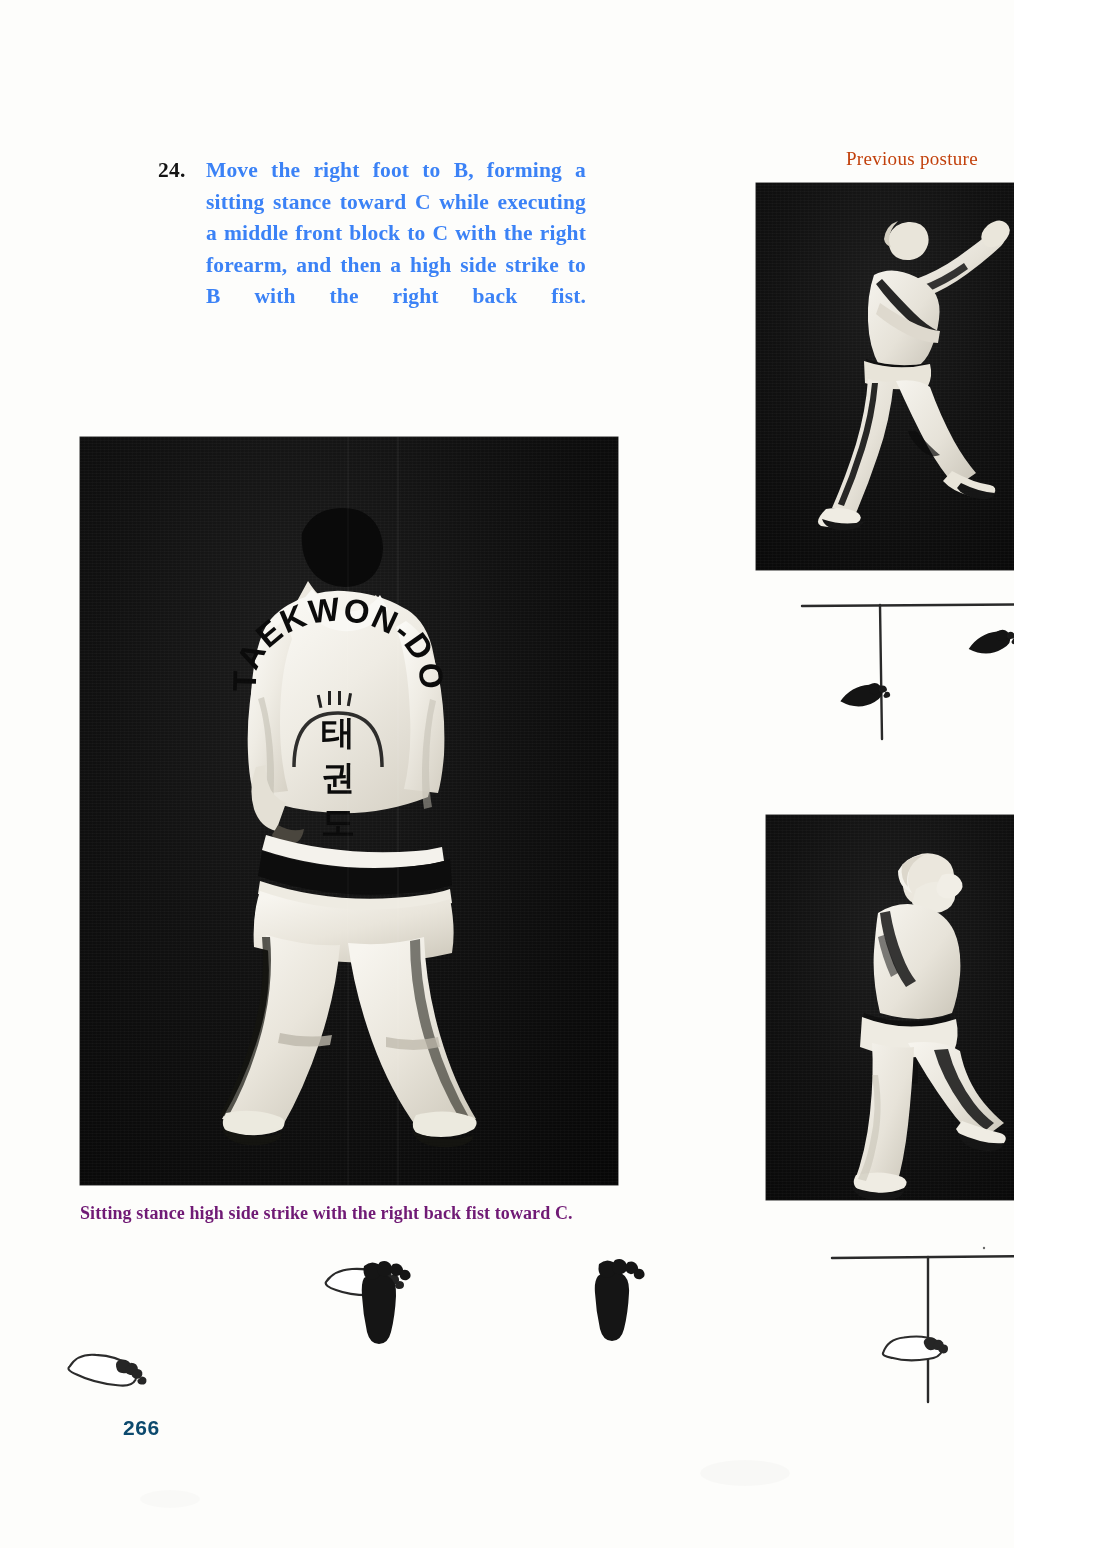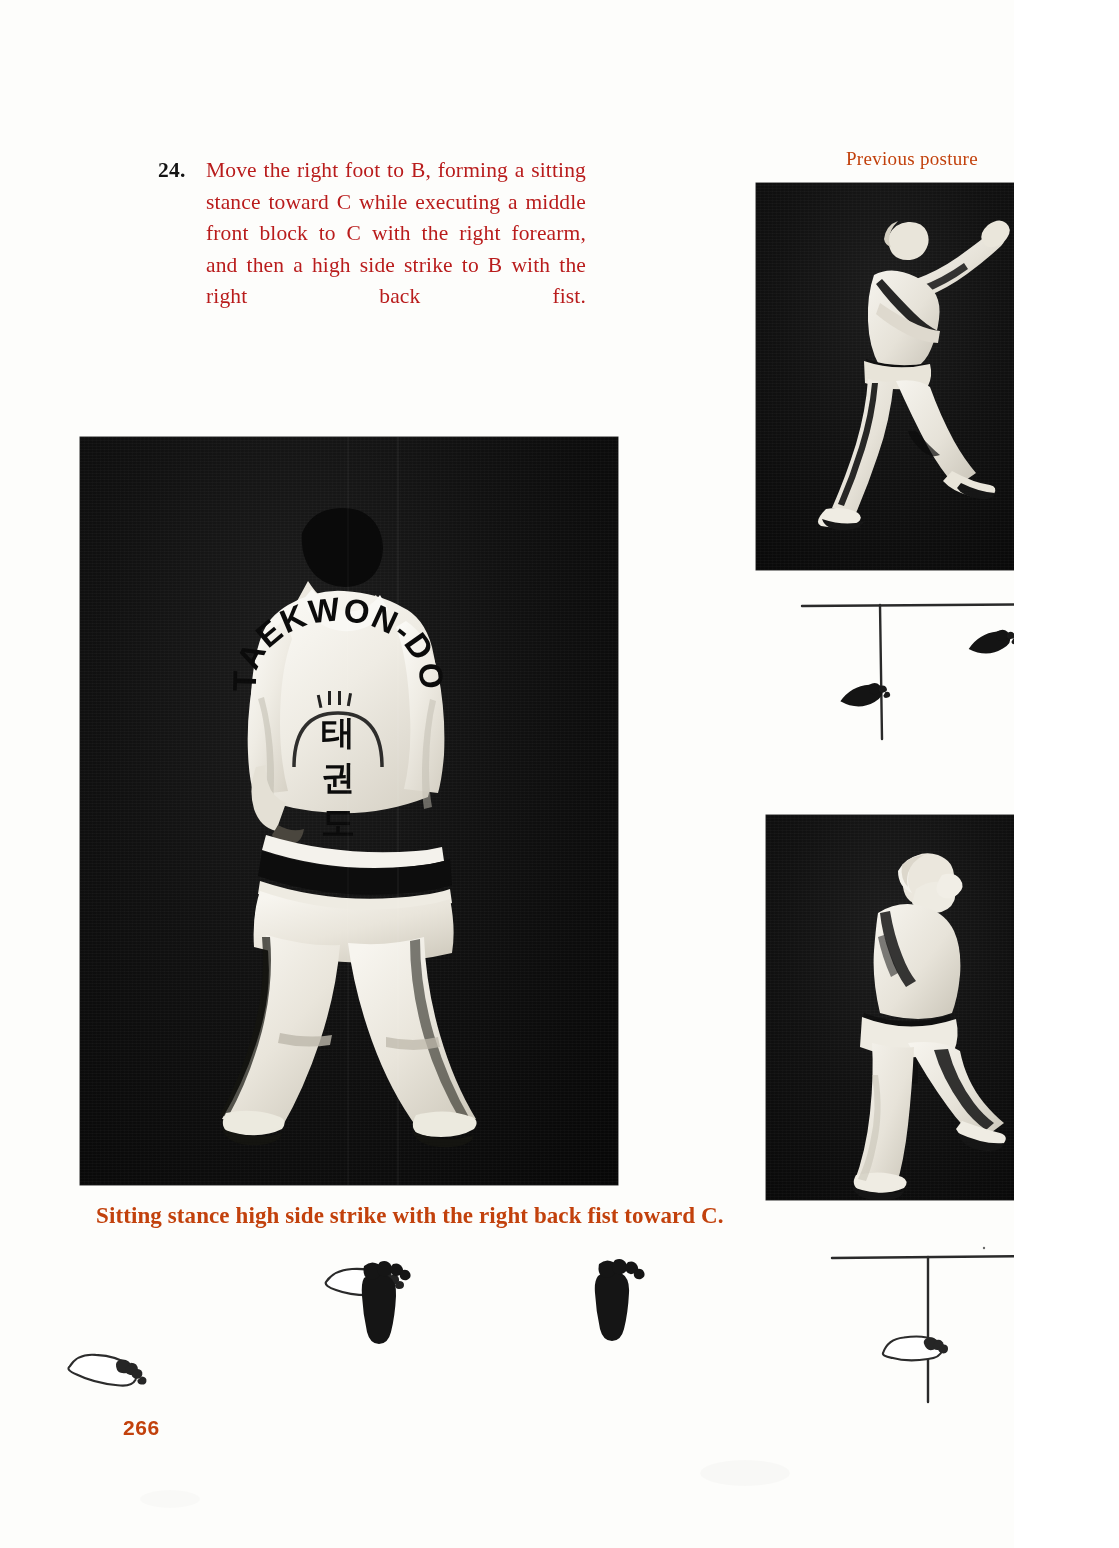--- a/index.html
+++ b/index.html
@@ -34,22 +34,22 @@
     font-size: 21.5px;
     font-weight: bold;
     color: #141414;
     letter-spacing: .2px;
     line-height: 31.5px;
     text-align: left;
   }
   #instruction .inst-body {
     flex: 1 1 auto;
     font-size: 21.5px;
-    font-weight: normal;
-    color: #b91c1c;
+    font-weight: bold;
+    color: #3b82f6;
     line-height: 31.5px;
     text-align: justify;
     text-justify: inter-word;
     letter-spacing: .15px;
     word-spacing: .5px;
   }
   #instruction .inst-body::after {
     content: "";
     display: inline-block;
     width: 100%;
@@ -85,26 +85,26 @@
   }
   .photo svg { position: absolute; inset: 0; width: 100%; height: 100%; display: block; }
 
   #photo-main   { left: 80px;  top: 437px; width: 538px; height: 748px; }
   #photo-prev   { left: 756px; top: 183px; width: 312px; height: 387px; }
   #photo-side   { left: 766px; top: 815px; width: 300px; height: 385px; }
 
   
   #main-caption {
     position: absolute;
-    left: 96px;
+    left: 80px;
     top: 1203px;
     width: 632px;
-    font-size: 23px;
+    font-size: 18px;
     font-weight: bold;
-    color: #c2410c;
+    color: #701a75;
     letter-spacing: .1px;
     white-space: nowrap;
   }
 
   
   .diagram { position: absolute; }
   .diagram svg { display: block; width: 100%; height: 100%; }
 
   #diagram-top    { left: 794px; top: 594px;  width: 290px; height: 160px; }
   #diagram-bottom { left: 824px; top: 1244px; width: 256px; height: 166px; }
@@ -112,21 +112,21 @@
   #foot-outline-left { left: 52px; top: 1332px; width: 110px; height: 72px; }
 
   
   #page-number {
     position: absolute;
     left: 123px;
     top: 1416px;
     font-family: "Liberation Sans", sans-serif;
     font-size: 21px;
     font-weight: bold;
-    color: #c2410c;
+    color: #0c4a6e;
     letter-spacing: .6px;
   }
 
   
   .scan-mark { position: absolute; border-radius: 50%; pointer-events: none; }
 </style>
 </head>
 <body>
 
 <div id="page">

